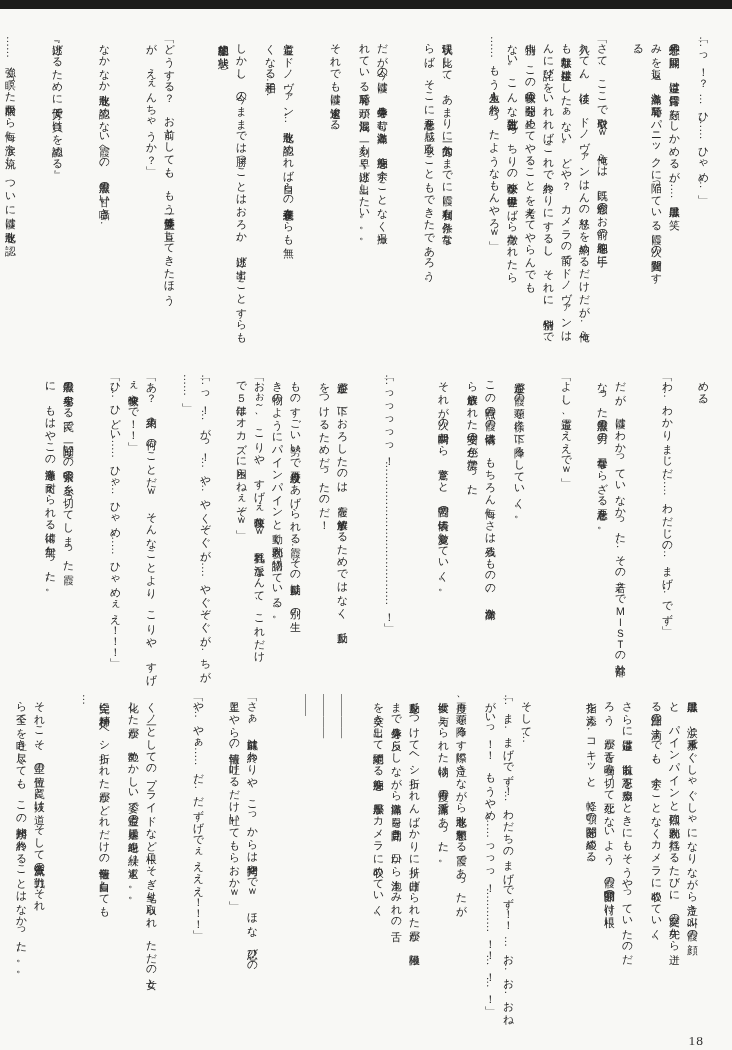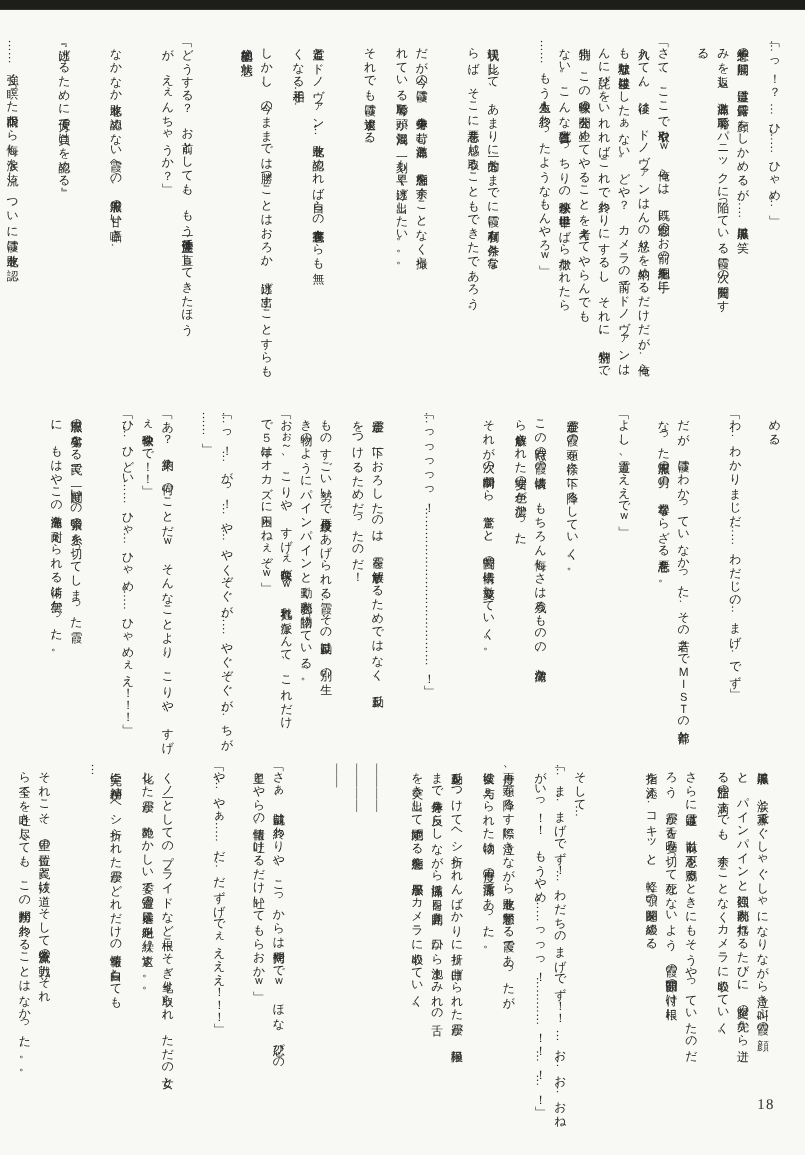--- a/index.html
+++ b/index.html
@@ -8,21 +8,21 @@
   .page{position:relative;width:732px;height:1050px;background:#f8f8f5;}
   .edge-strip{position:absolute;top:0;left:0;width:732px;height:9px;background:#1d1d1b;}
   .band{position:absolute;right:19px;writing-mode:vertical-rl;text-orientation:mixed;
         color:#262626;}
   .band-top{top:36px;height:316px;}
   .band-middle{top:374px;height:314px;}
   .band-bottom{top:694px;height:326px;}
   .tline{margin:0;font-size:10.8px;line-height:18px;letter-spacing:0.3px;
          white-space:nowrap;}
   .tline.indent{padding-block-start:11px;}
-  .page-number{position:absolute;top:996px;right:28px;font-size:13.5px;
+  .page-number{position:absolute;top:1033px;right:28px;font-size:13.5px;
          color:#333;letter-spacing:1px;}
 </style>
 </head>
 <body>
 
 <div class="page">
   <div class="edge-strip"></div>
   <div class="band band-top">
       <p class="tline">「…っ！？　…ひ……ひゃめ…」</p>
       <p class="tline indent">予想外の展開に、霊道は露骨に顔をしかめるが……黒服は笑</p>

